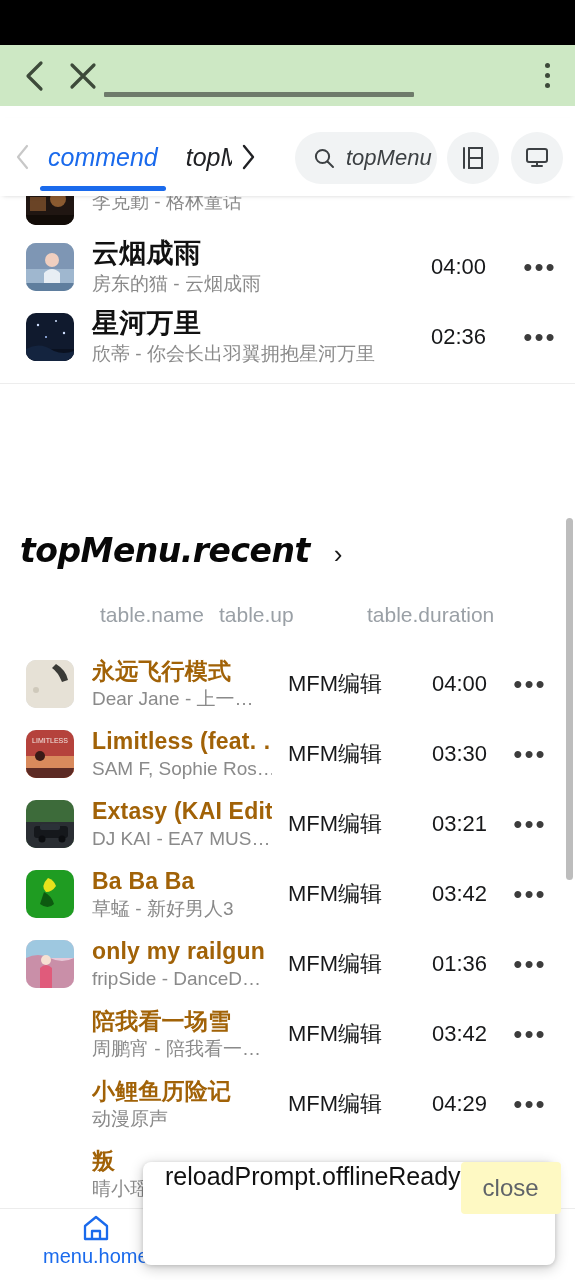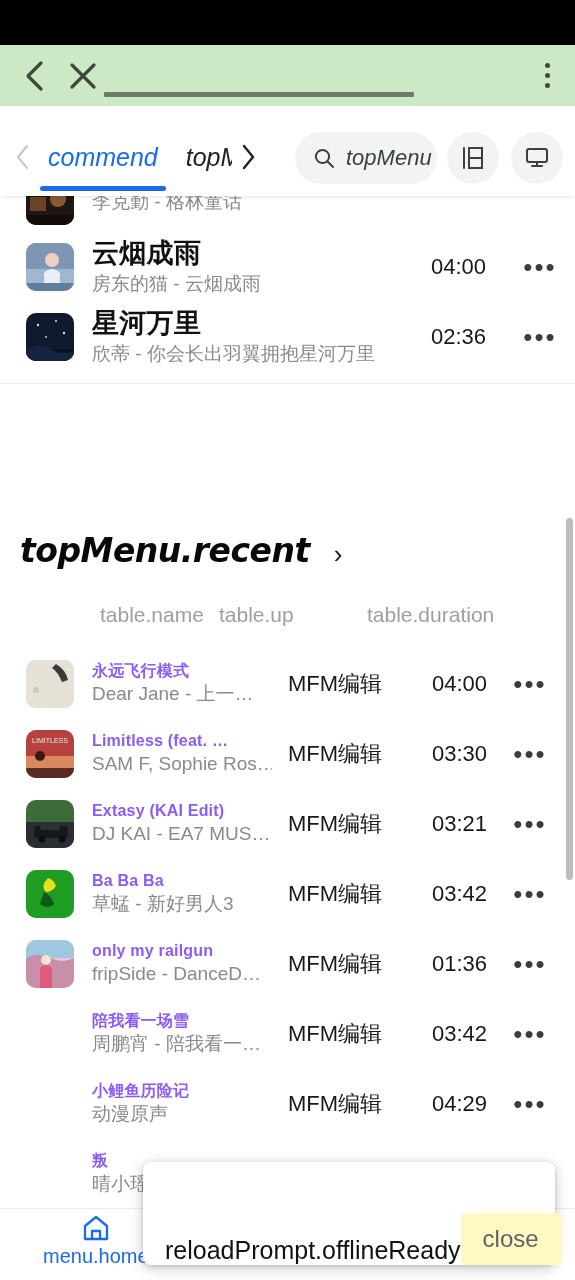--- a/index.html
+++ b/index.html
@@ -123,21 +123,21 @@
   .th-name { left:100px; }
   .th-up { left:219px; }
   .th-dur { left:367px; }
 
   .tablerows { position:absolute; top:543px; left:0; width:575px; }
   .trow {
     height:70px; display:flex; align-items:center; padding-left:26px; padding-right:10px;
   }
   .t-meta { width:180px; margin-left:18px; min-width:0; flex:none; }
   .t-title {
-    font-size:16px; color:#8b5cf6; font-weight:600; line-height:1.22;
+    font-size:23px; color:#a16207; font-weight:600; line-height:1.22;
     white-space:nowrap; overflow:hidden; letter-spacing:.2px;
   }
   .t-sub {
     font-size:19px; color:#8a8a8a; line-height:1.3; margin-top:2px;
     white-space:nowrap; overflow:hidden;
   }
   .t-up { width:118px; font-size:22px; color:#17181a; flex:none; margin-left:16px; }
   .t-dur { width:78px; font-size:22px; color:#17181a; flex:none; margin-left:26px; }
   .t-more { width:40px; text-align:center; color:#3c3c3c; font-size:26px; letter-spacing:2px; flex:none; }
 
@@ -145,21 +145,21 @@
   .vscroll {
     position:absolute; right:2px; top:412px; width:7px; height:362px;
     background:#bdbdbd; border-radius:4px; z-index:20;
   }
 
   
   .toast {
     position:absolute; left:143px; top:1056px; width:412px; height:103px;
     background:#ffffff; border-radius:8px;
     box-shadow:0 3px 14px rgba(0,0,0,0.22), 0 1px 4px rgba(0,0,0,0.14);
-    display:flex; align-items:flex-end; justify-content:space-between;
+    display:flex; align-items:flex-start; justify-content:space-between;
     padding:0 22px; z-index:60;
   }
   .toast .msg { font-size:25px; color:#111; }
   .toast .closebtn {
     background:#fef9c3; color:#5f6368; font-size:24px;
     padding:12px 22px; border-radius:4px; border:none;
     font-family:"Liberation Sans", sans-serif;
   }
 
   

